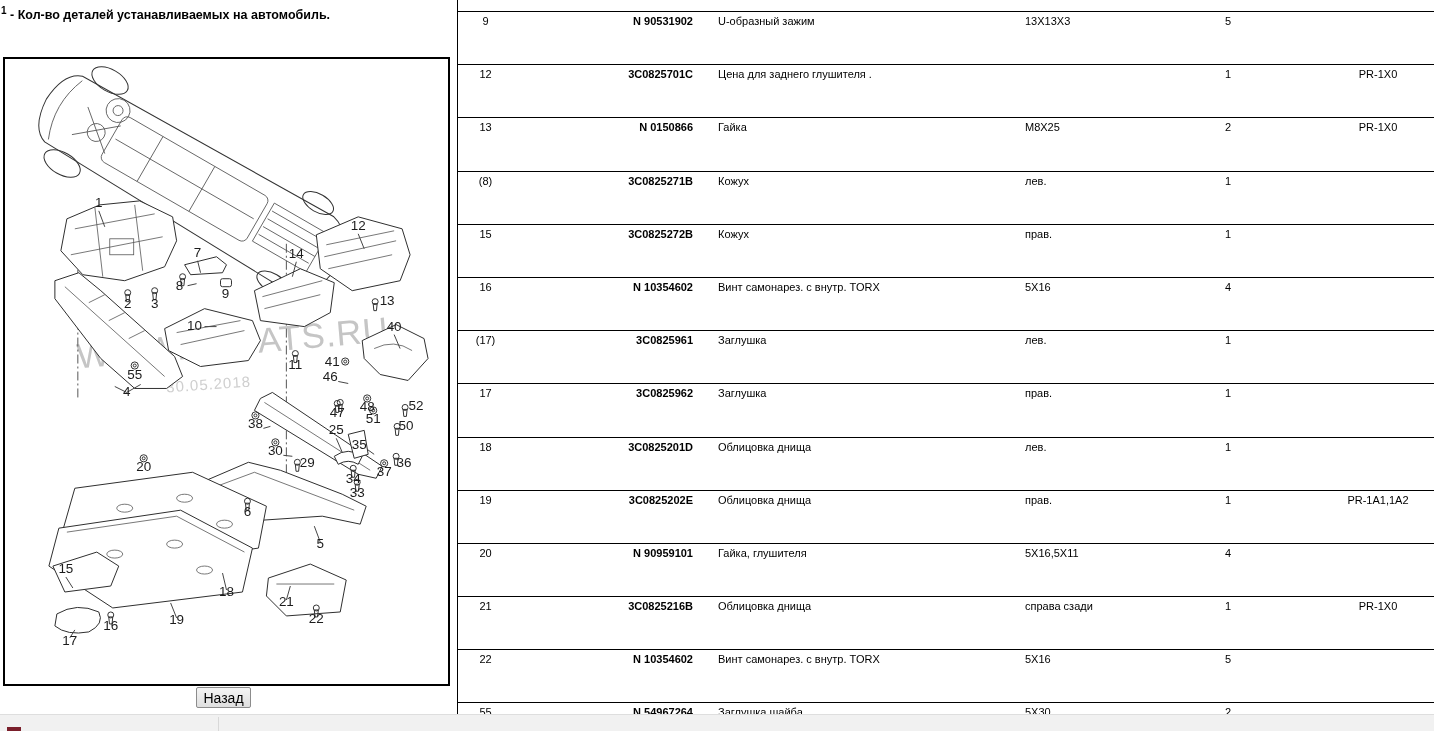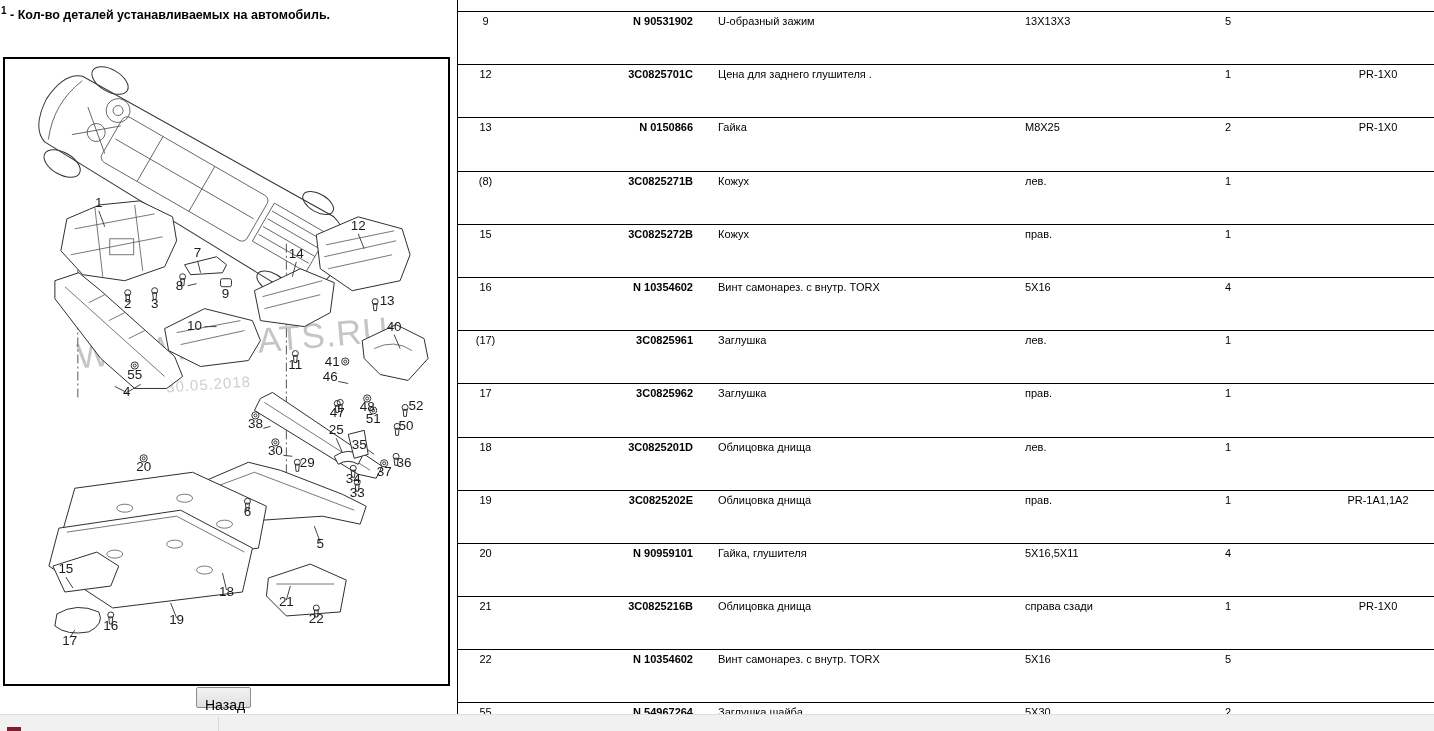--- a/index.html
+++ b/index.html
@@ -24,21 +24,21 @@
   .lnthin{stroke:#555;fill:none;stroke-width:.8;}
   .panel{stroke:#2e2e2e;fill:#ffffff;stroke-width:1;}
   .dashdot{stroke:#555;stroke-width:1;fill:none;stroke-dasharray:9 3 2 3;}
   .leader{stroke:#444;stroke-width:1;fill:none;}
   
   .back-button{
     position:absolute;left:196px;top:687px;width:55px;height:21px;
     background:linear-gradient(#f4f4f4,#dfdfdf);
     border:1px solid #8c8c8c;border-radius:2px;
     font-family:inherit;font-size:14px;color:#000;text-align:center;line-height:18px;
-    cursor:pointer;padding:8px;
+    cursor:pointer;padding:0;
   }
   
   .table-wrap{
     position:absolute;left:457px;top:0;width:977px;height:714px;
     border-left:1px solid #000;overflow:hidden;background:#fff;
   }
   .tspacer{height:11px;}
   .trow{
     position:relative;height:53.2px;box-sizing:border-box;
     border-top:1px solid #000;font-size:11px;cursor:pointer;

